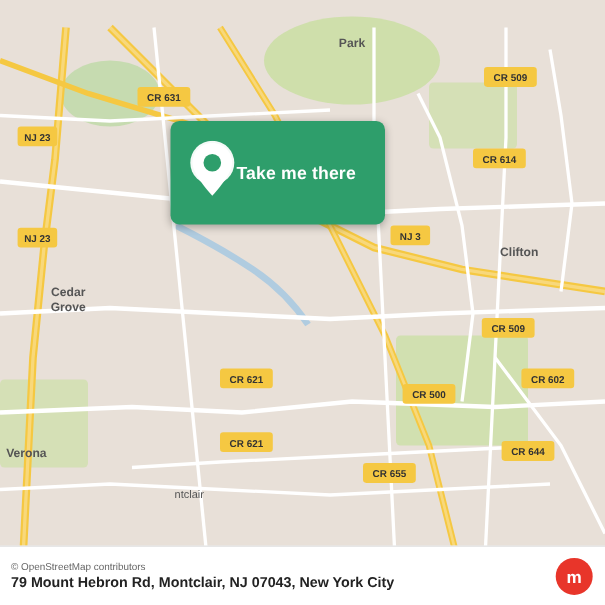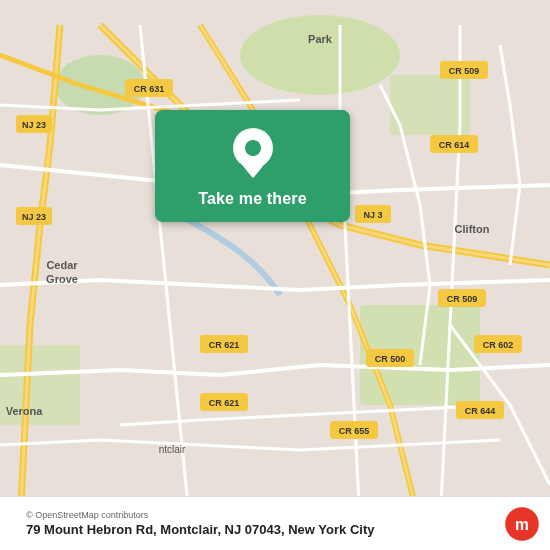--- a/index.html
+++ b/index.html
@@ -31,21 +31,21 @@
 
     
     #action-card {
       position: absolute;
       top: 110px;
       left: 155px;
       width: 195px;
       background-color: #2e9e6b;
       border-radius: 8px;
       display: flex;
-      flex-direction: column;
+      flex-direction: row;
       align-items: center;
       padding: 18px 16px 14px 16px;
       box-shadow: 0 2px 8px rgba(0,0,0,0.3);
       cursor: pointer;
     }
 
     #pin-icon {
       width: 44px;
       height: 52px;
       margin-bottom: 10px;
@@ -62,21 +62,21 @@
       text-align: center;
     }
 
     
     #bottom-bar {
       position: absolute;
       bottom: 0;
       left: 0;
       width: 550px;
       background-color: #fff;
-      padding: 8px 10px 8px 26px;
+      padding: 8px 10px 8px 10px;
       display: flex;
       align-items: center;
       justify-content: space-between;
       border-top: 1px solid #ddd;
       min-height: 54px;
     }
 
     #bottom-left {
       display: flex;
       flex-direction: column;

